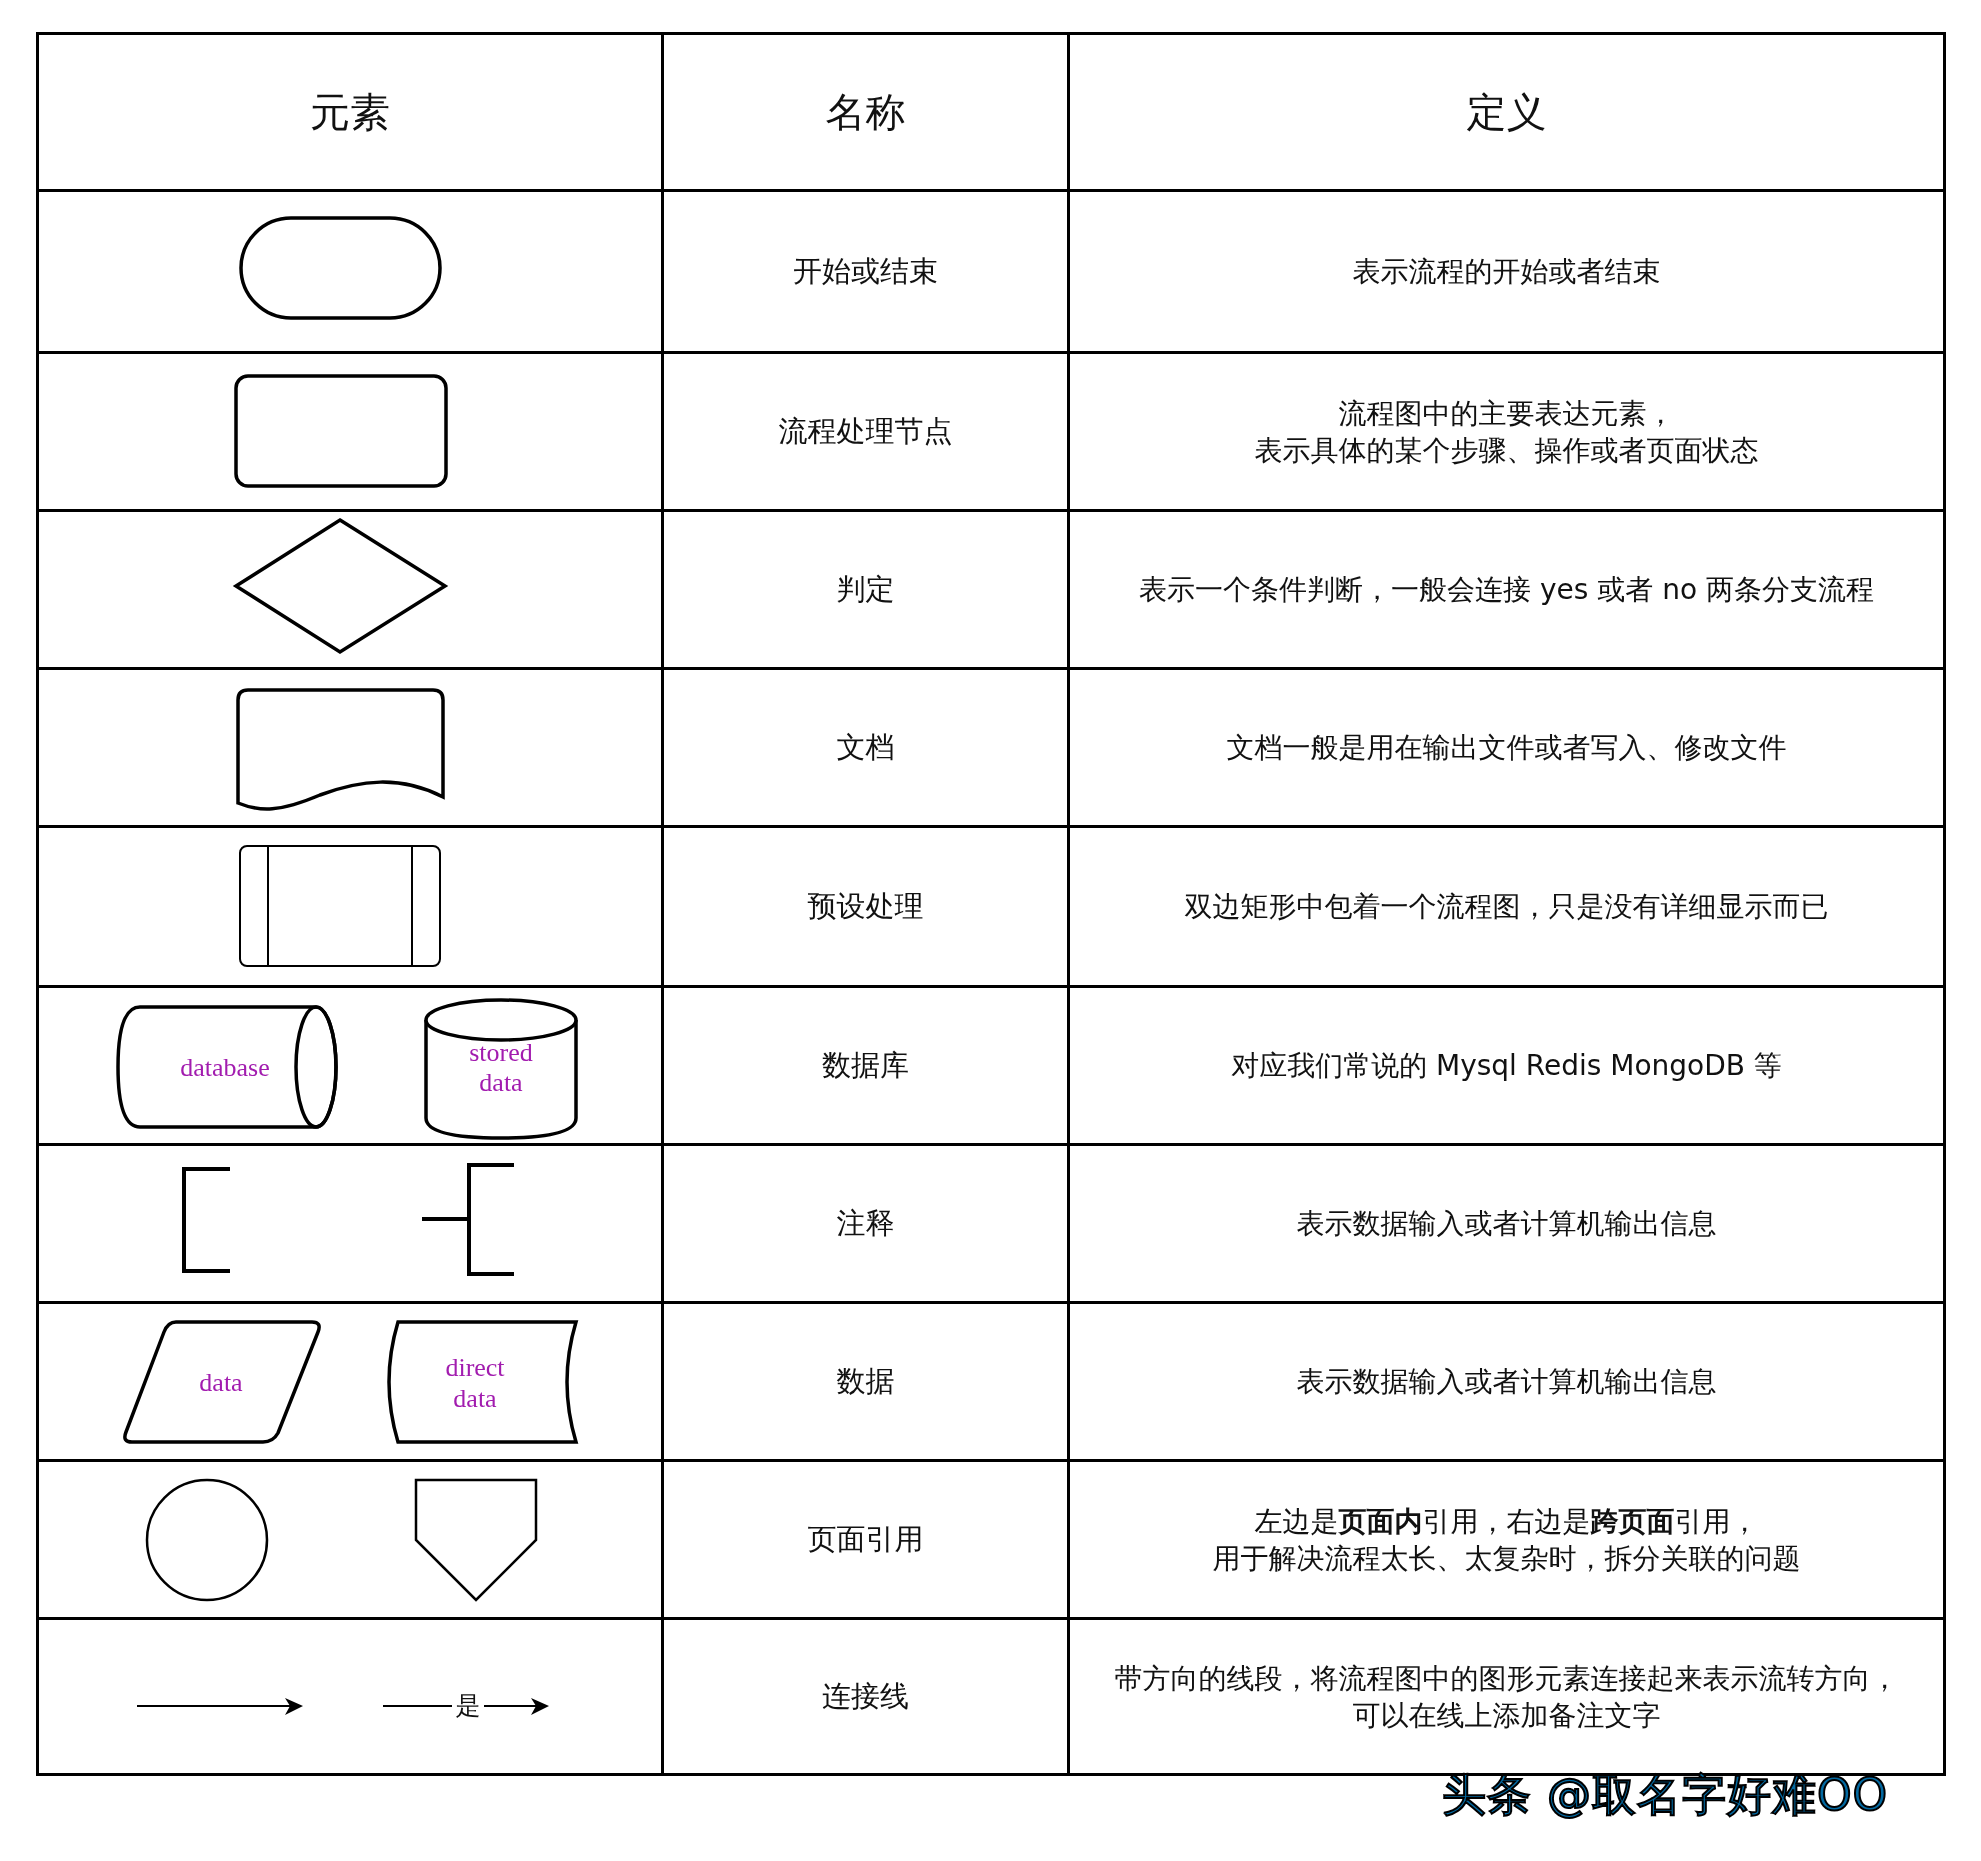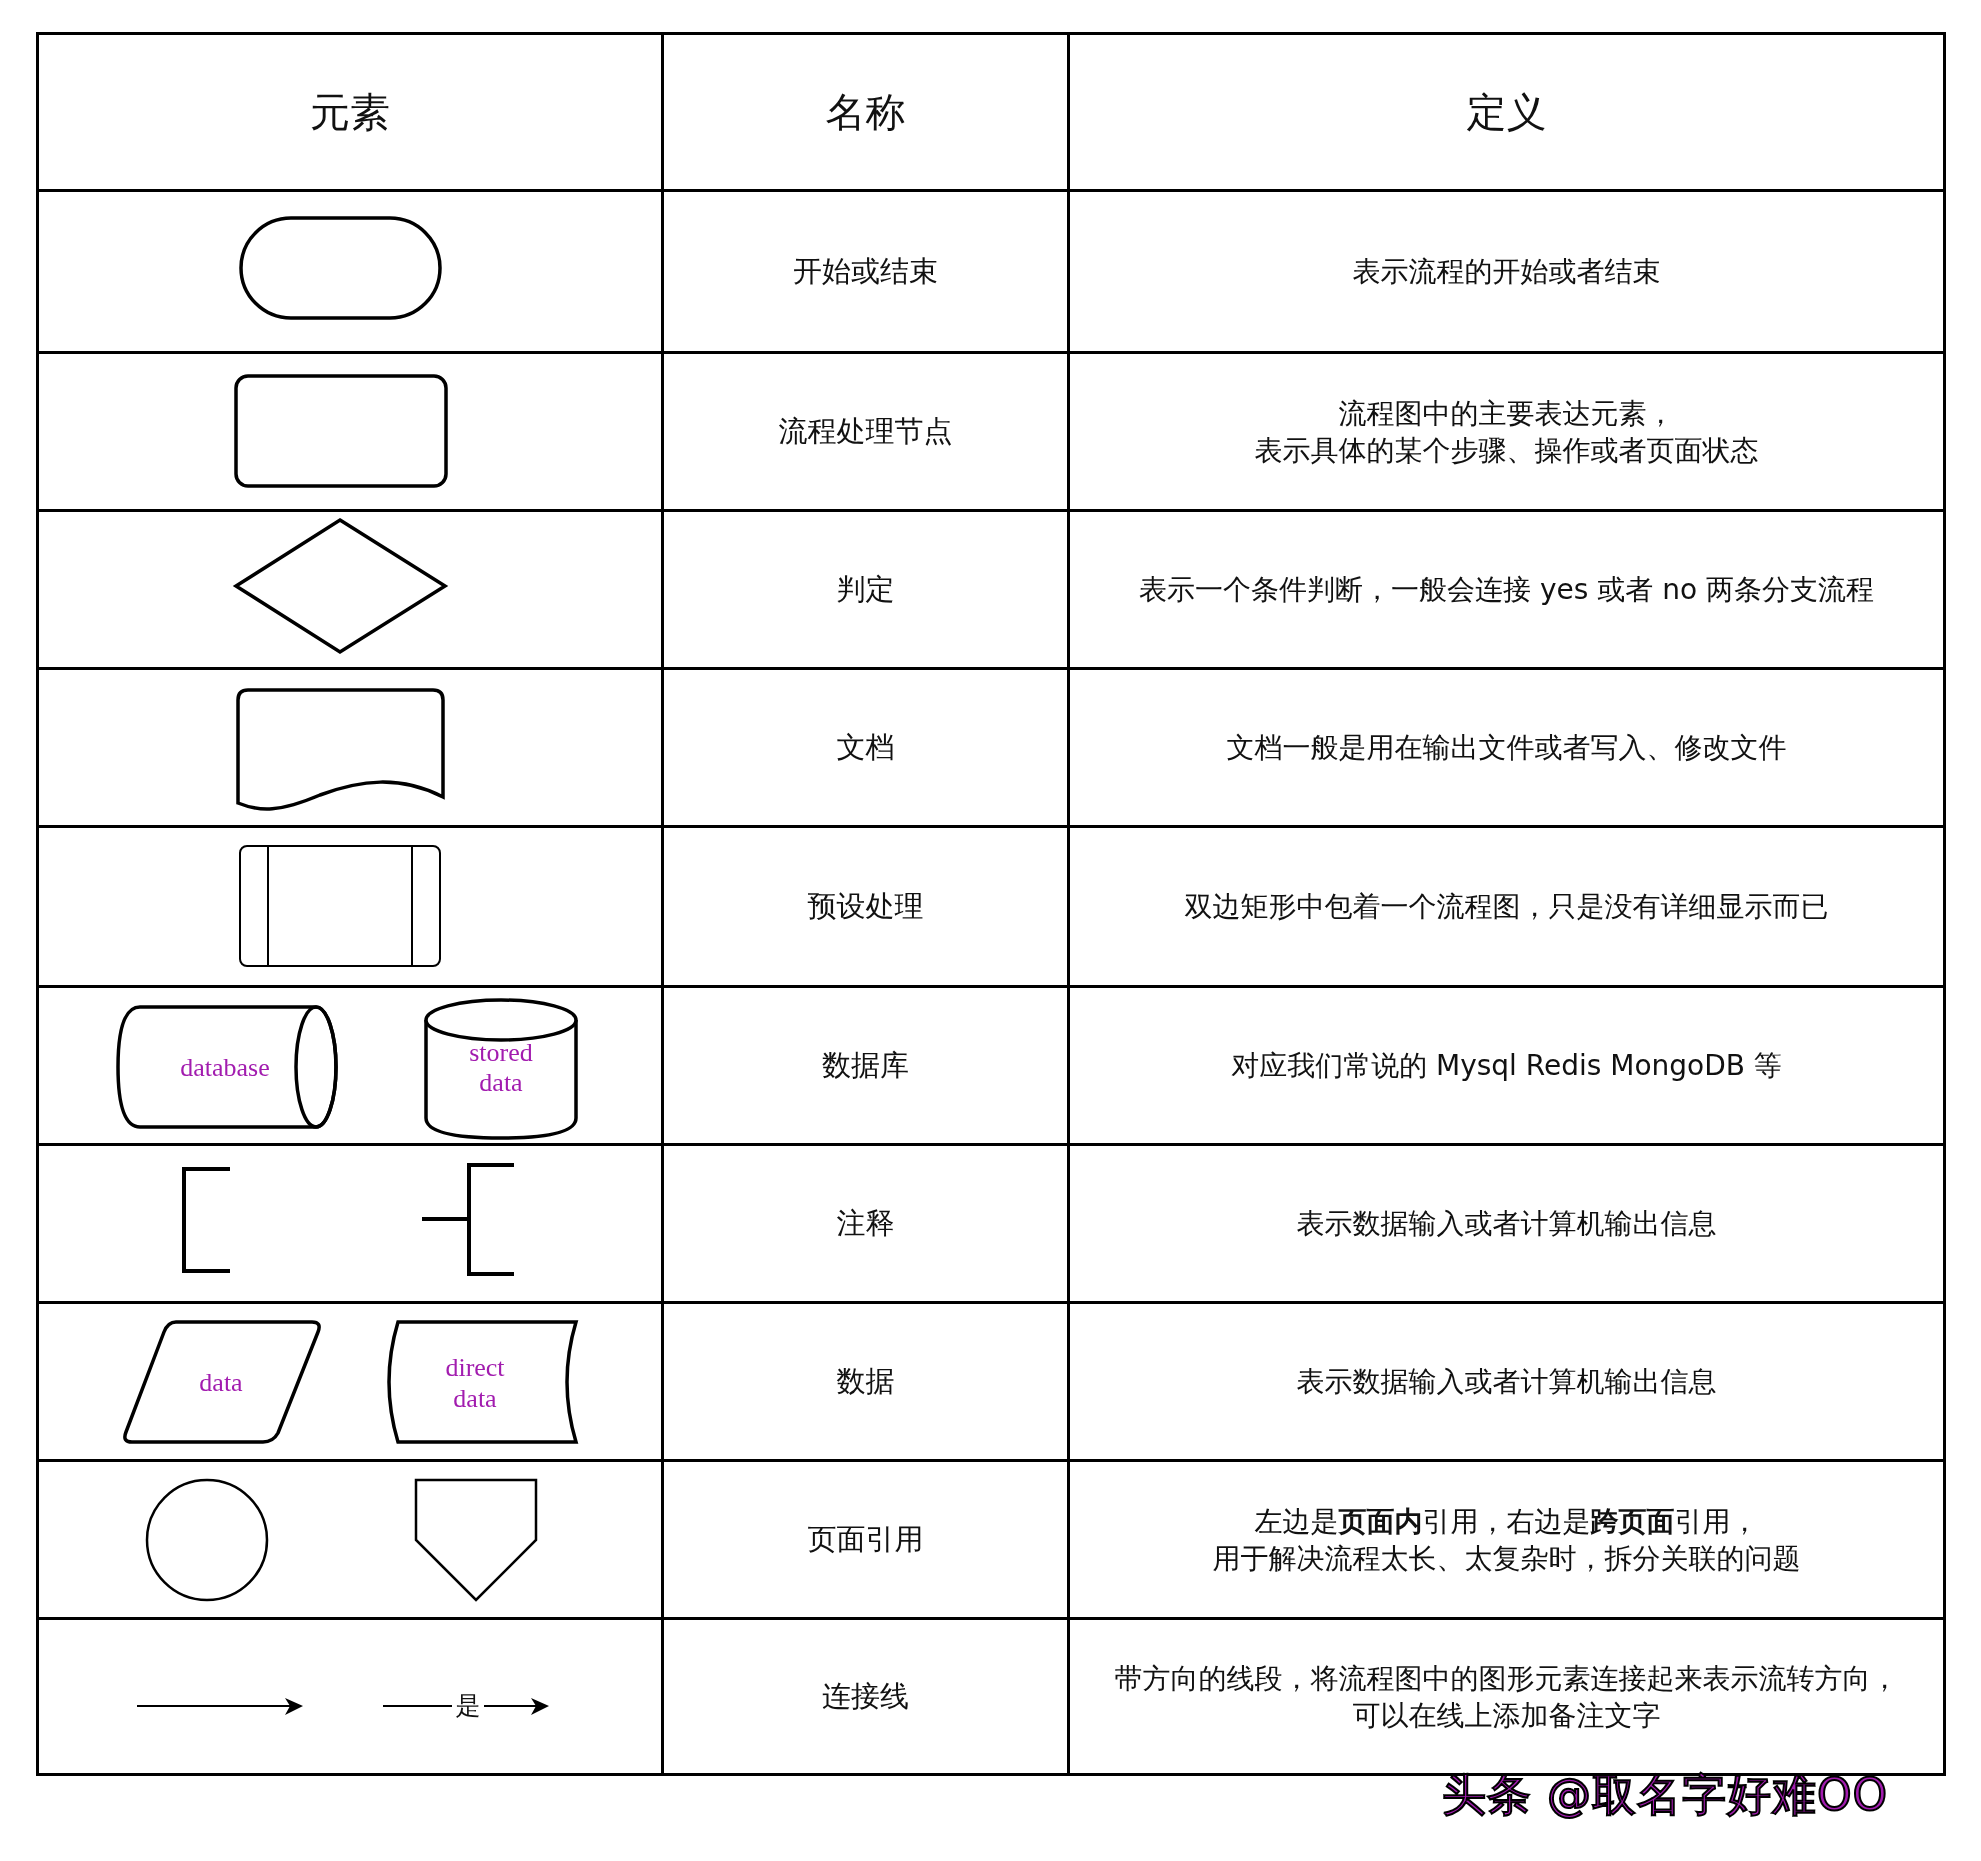--- a/index.html
+++ b/index.html
@@ -11,21 +11,21 @@
   .hline { position: absolute; left: 36px; width: 1910px; height: 3px; background: #000; }
   .cell { position: absolute; display: flex; align-items: center; justify-content: center;
           box-sizing: border-box; }
   .hdr { font-size: 40px; }
   .name { font-size: 29px; }
   .def { font-size: 28px; line-height: 37px; border-radius: 32px; }
   .def b { font-weight: bold; font-family: Liberation Serif, serif; }
   .shape { position: absolute; }
   .shape-label { position: absolute; font-family: Liberation Serif, serif; font-size: 26px;
                  color: #a21caf; text-align: center; line-height: 31px; }
-  .watermark { position: absolute; left: 1442px; top: 1766px; font-size: 44px; color: #a21caf;
+  .watermark { position: absolute; left: 1442px; top: 1766px; font-size: 44px; color: #0369a1;
                -webkit-text-stroke: 2px #000; letter-spacing: 1px; white-space: nowrap; }
 </style>
 </head>
 <body>
 
 <div class="tbl"></div>
 <div class="vline" style="left:661px"></div>
 <div class="vline" style="left:1067px"></div>
 <div class="hline" style="top:189px"></div>
 <div class="hline" style="top:351px"></div>

